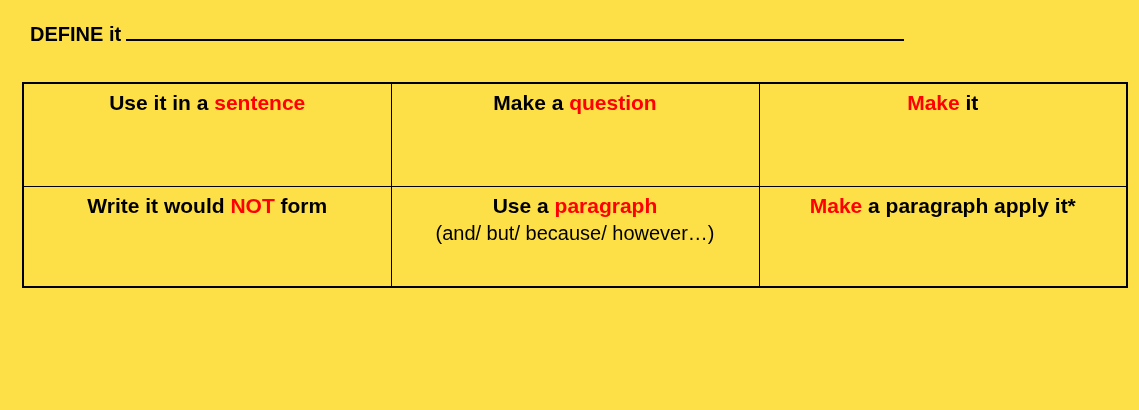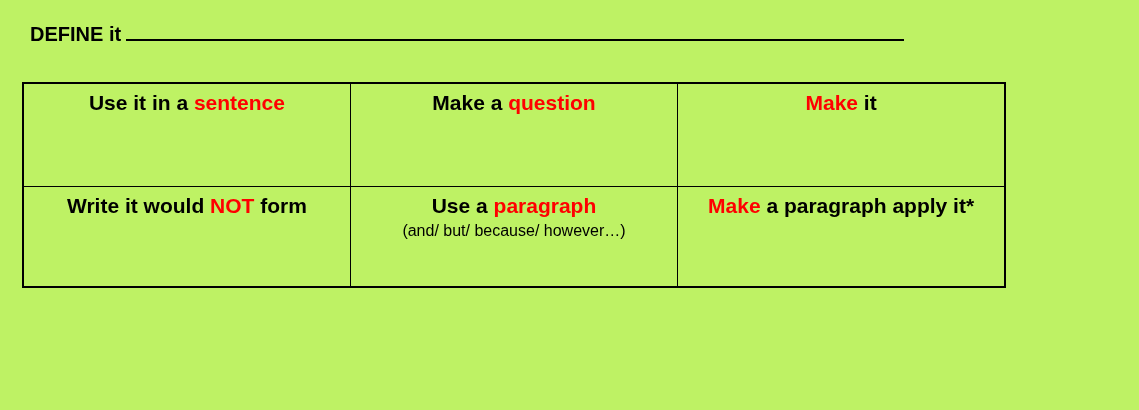--- a/index.html
+++ b/index.html
@@ -6,21 +6,21 @@
     margin: 0;
     padding: 0;
     background: #ffffff;
     font-family: "Liberation Sans", sans-serif;
     color: #000000;
   }
   .page {
     position: relative;
     width: 1139px;
     height: 410px;
-    background: #bef264;
+    background: #fde047;
     overflow: hidden;
   }
   .header-line {
     position: absolute;
     left: 30px;
     top: 20px;
     white-space: nowrap;
   }
   .define-label {
     font-size: 20px;
@@ -32,21 +32,21 @@
     width: 778px;
     height: 19px;
     margin-left: 5px;
     border-bottom: 2px solid #000000;
     vertical-align: baseline;
   }
   table.grid {
     position: absolute;
     left: 22px;
     top: 82px;
-    width: 984px;
+    width: 1106px;
     border-collapse: collapse;
     table-layout: fixed;
     border: 2px solid #000000;
   }
   table.grid td {
     border: 1.5px solid #000000;
     vertical-align: top;
     text-align: center;
     padding: 5px 8px 0 8px;
   }
@@ -54,21 +54,21 @@
   tr.row-2 { height: 108px; }
   tr.row-3 { height: 101px; }
   .cell-main {
     font-size: 21px;
     font-weight: bold;
     line-height: 1.3;
   }
   .cell-main .red { color: var(--accent-red, #ff0000); }
   .cell-main .regular { font-weight: 400; }
   .cell-note {
-    font-size: 16px;
+    font-size: 20px;
     font-weight: 400;
     margin-top: 3px;
   }
 </style>
 </head>
 <body>
 
 <div class="page">
 
   <div class="header-line">

